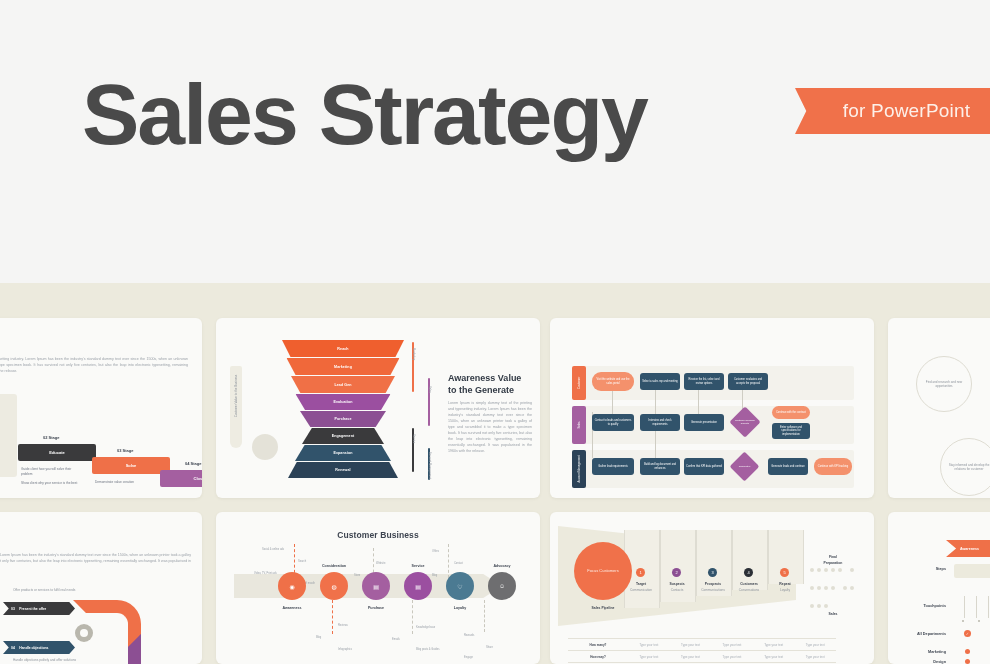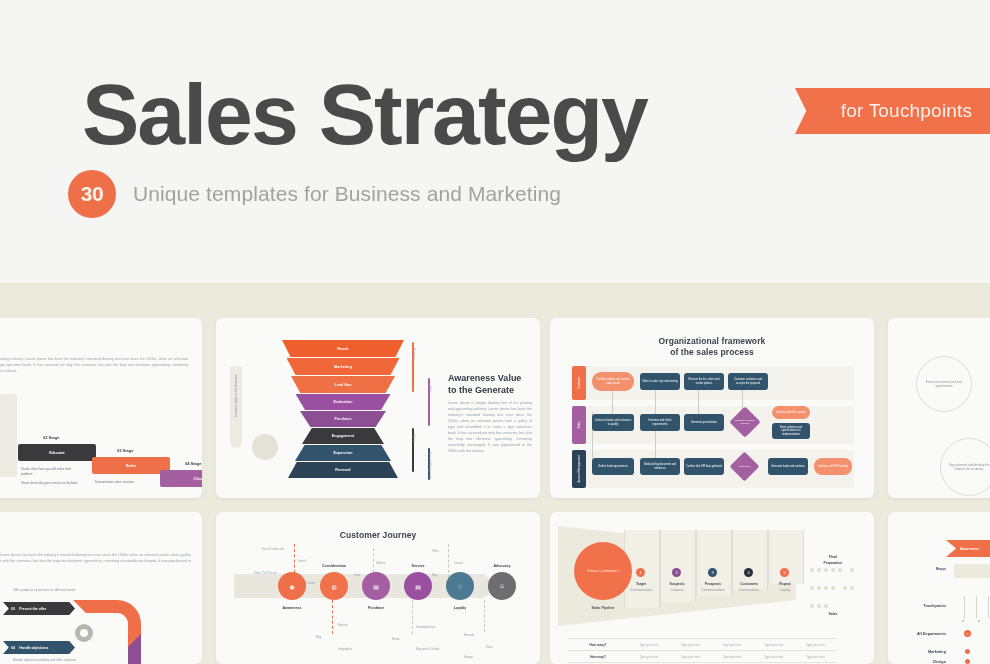--- a/index.html
+++ b/index.html
@@ -152,27 +152,23 @@
   .vline{position:absolute;width:1px;background:#d8d6cc;}
 </style>
 </head>
 <body>
 
 <div class="page">
 
   <div class="header">
     <div class="title">Sales Strategy</div>
 
-    <div class="subrow">
-      <div class="badge30">30</div>
-      <div class="subtitle">Unique templates for Business and Marketing</div>
-    </div>
 
     <div class="ribbon">
-      <span>for Touchpoints</span>
+      <span>for PowerPoint</span>
     </div>
   </div>
 
   <div class="gallery">
 
     <div class="card r1 c1">
 
       <div class="para lorem">Lorem Ipsum is simply dummy text of the printing and typesetting industry. Lorem Ipsum has been the industry's standard dummy text ever since the 1500s, when an unknown printer took a galley of type and scrambled it to make a type specimen book. It has survived not only five centuries, but also the leap into electronic typesetting, remaining essentially unchanged. It was popularised in the 1960s with the release.</div>
       <div class="panel"></div>
 
@@ -239,24 +235,20 @@
       <div class="brklbl" style="left:216px;top:134px;">Account Management</div>
 
       <div class="ctitle">
         <span>Awareness Value</span><br>
         <span>to the Generate</span>
       </div>
       <div class="cbody lorem">Lorem Ipsum is simply dummy text of the printing and typesetting industry. Lorem Ipsum has been the industry's standard dummy text ever since the 1500s, when an unknown printer took a galley of type and scrambled it to make a type specimen book. It has survived not only five centuries, but also the leap into electronic typesetting, remaining essentially unchanged. It was popularised in the 1960s with the release.</div>
     </div>
 
     <div class="card r1 c3">
-      <div class="t card-title">
-        <span>Organizational framework</span><br>
-        <span>of the sales process</span>
-      </div>
 
       <div class="lane" style="top:48px;height:34px;"></div>
       <div class="lane" style="top:88px;height:38px;"></div>
       <div class="lane" style="top:132px;height:38px;"></div>
 
       <div class="lanehd" style="top:48px;height:34px;background:#ef7048;">
           <i>Customer</i>
         </div>
       <div class="lanehd" style="top:88px;height:38px;background:#a45fa0;">
           <i>Sales</i>
@@ -349,21 +341,21 @@
       <div class="gear" style="left:190px;top:112px;"></div>
 
       <div class="chev" style="left:118px;top:129px;width:72px;background:#31536b;">
         <span>04</span>&nbsp;<span>Handle objections</span>
       </div>
 
       <div class="tiny" style="position:absolute;left:128px;top:146px;width:66px;">Handle objections politely and offer solutions</div>
     </div>
 
     <div class="card r2 c2">
-      <div class="card-title" style="position:absolute;left:0;top:18px;width:324px;">Customer Journey</div>
+      <div class="card-title" style="position:absolute;left:0;top:18px;width:324px;">Customer Business</div>
       <div class="jarrow"></div>
 
       <div class="dotline" style="left:78px;top:32px;height:34px;border-left:1px dashed #ef7048;"></div>
       <div class="dotline" style="left:116px;top:88px;height:34px;border-left:1px dashed #ef7048;"></div>
       <div class="dotline" style="left:157px;top:36px;height:30px;border-left:1px dashed #c9c7bd;"></div>
       <div class="dotline" style="left:196px;top:88px;height:34px;border-left:1px dashed #c9c7bd;"></div>
       <div class="dotline" style="left:232px;top:32px;height:34px;border-left:1px dashed #c9c7bd;"></div>
       <div class="dotline" style="left:268px;top:88px;height:32px;border-left:1px dashed #c9c7bd;"></div>
 
       <div class="dlbl" style="left:46px;top:36px;">Social &amp; online ads</div>

